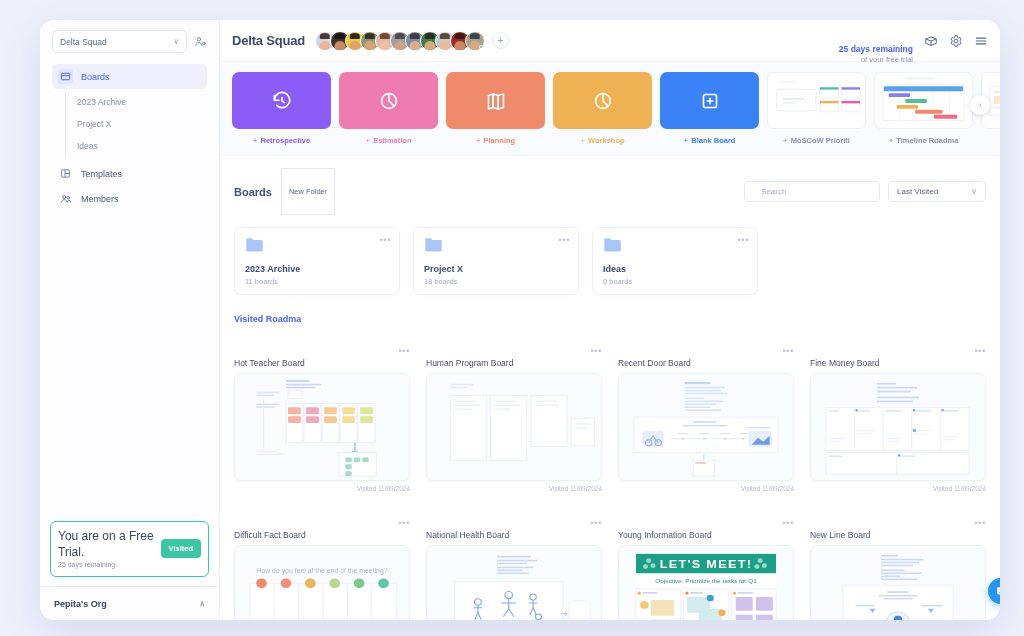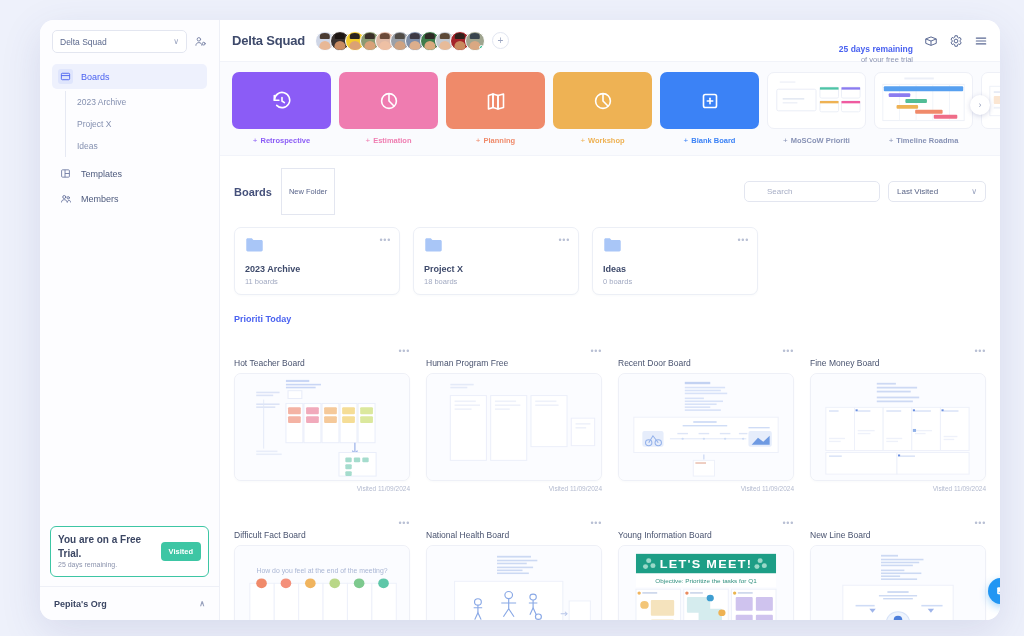--- a/index.html
+++ b/index.html
@@ -85,21 +85,21 @@
   .sub-item { font-size: 8.5px; color: #8490b0; height: 22px; display: flex; align-items: center; }
 
   .side-bottom { padding: 0 10px 0 10px; }
   .trial-box {
     border: 1px solid #3dc6a4; border-radius: 6px;
     background: #fff;
     padding: 6px 7px;
     display: flex; align-items: center; gap: 6px;
     margin-bottom: 9px;
   }
-  .trial-text-main { font-size: 10px; color: #3b4663; font-weight: 700; line-height: 1.35; }
+  .trial-text-main { font-size: 12px; color: #3b4663; font-weight: 400; line-height: 1.35; }
   .trial-text-sub { font-size: 7px; color: #8b93ad; line-height: 1.4; }
   .upgrade-btn {
     margin-left: auto;
     background: #3dc6a4; color: #fff;
     font-size: 7.5px; font-weight: 700;
     border-radius: 4px; padding: 5px 8px;
     white-space: nowrap;
   }
   .org-row {
     border-top: 1px solid #eef0f7;
@@ -180,21 +180,21 @@
   .new-folder-btn {
     border: 1px solid #e3e6f0; border-radius: 0;
     background: #fff; font-size: 7.5px; color: #59648a;
     padding: 18px 7px;
   }
   .head-right { margin-left: auto; display: flex; gap: 8px; align-items: center; }
   .search-box {
     width: 136px; height: 21px;
     border: 1px solid #e3e6f0; border-radius: 5px;
     background: #fff; font-size: 8px; color: #a6adc5;
-    padding: 0 22px; display: flex; align-items: center;
+    padding: 0 16px; display: flex; align-items: center;
   }
   .sort-box {
     width: 98px; height: 21px;
     border: 1px solid #e3e6f0; border-radius: 5px;
     background: #fff; font-size: 8px; color: #5a6587;
     padding: 0 8px; display: flex; align-items: center;
   }
   .sort-box .chev { margin-left: auto; color: #9aa3bf; font-size: 8px; }
 
   .folder-grid { display: flex; gap: 13px; margin-bottom: 19px; }
@@ -577,21 +577,21 @@
             <div class="folder-ico">
               <svg width="19" height="16" viewBox="0 0 24 20" fill="#a9c6f7">
                   <path d="M1.6 3.2c0-1 .8-1.8 1.8-1.8h5.2l2 2.2h10c1 0 1.8.8 1.8 1.8v11c0 1-.8 1.8-1.8 1.8H3.4c-1 0-1.8-.8-1.8-1.8z"></path>
                 </svg>
             </div>
             <div class="folder-name">Ideas</div>
             <div class="folder-count">0 boards</div>
           </div>
         </div>
 
-        <div class="section-title">Prioriti Today</div>
+        <div class="section-title">Visited Roadma</div>
 
         <div class="board-grid">
 
           <div class="board-cell">
             <div class="board-row-top">
               <span class="board-name">Hot Teacher Board</span>
               <span class="dots">•••</span>
             </div>
             <div class="board-thumb">
               <svg width="100%" height="100%" viewBox="0 0 164 108" preserveAspectRatio="none">
@@ -652,21 +652,21 @@
                     <rect x="104" y="92" width="6" height="5" rx="1"></rect>
                     <rect x="104" y="99" width="6" height="5" rx="1"></rect>
                   </g>
               </svg>
             </div>
             <div class="board-visited">Visited 11/09/2024</div>
           </div>
 
           <div class="board-cell">
             <div class="board-row-top">
-              <span class="board-name">Human Program Free</span>
+              <span class="board-name">Human Program Board</span>
               <span class="dots">•••</span>
             </div>
             <div class="board-thumb">
               <svg width="100%" height="100%" viewBox="0 0 164 108" preserveAspectRatio="none">
                 <rect width="164" height="108" fill="#fbfcff"></rect>
                 <g fill="#e4eaf8">
                     <rect x="22" y="10" width="22" height="1.6"></rect>
                     <rect x="22" y="13" width="16" height="1.6"></rect>
                   </g>
                 <rect x="22" y="22" width="34" height="66" fill="#fff" stroke="#eceffa"></rect>

